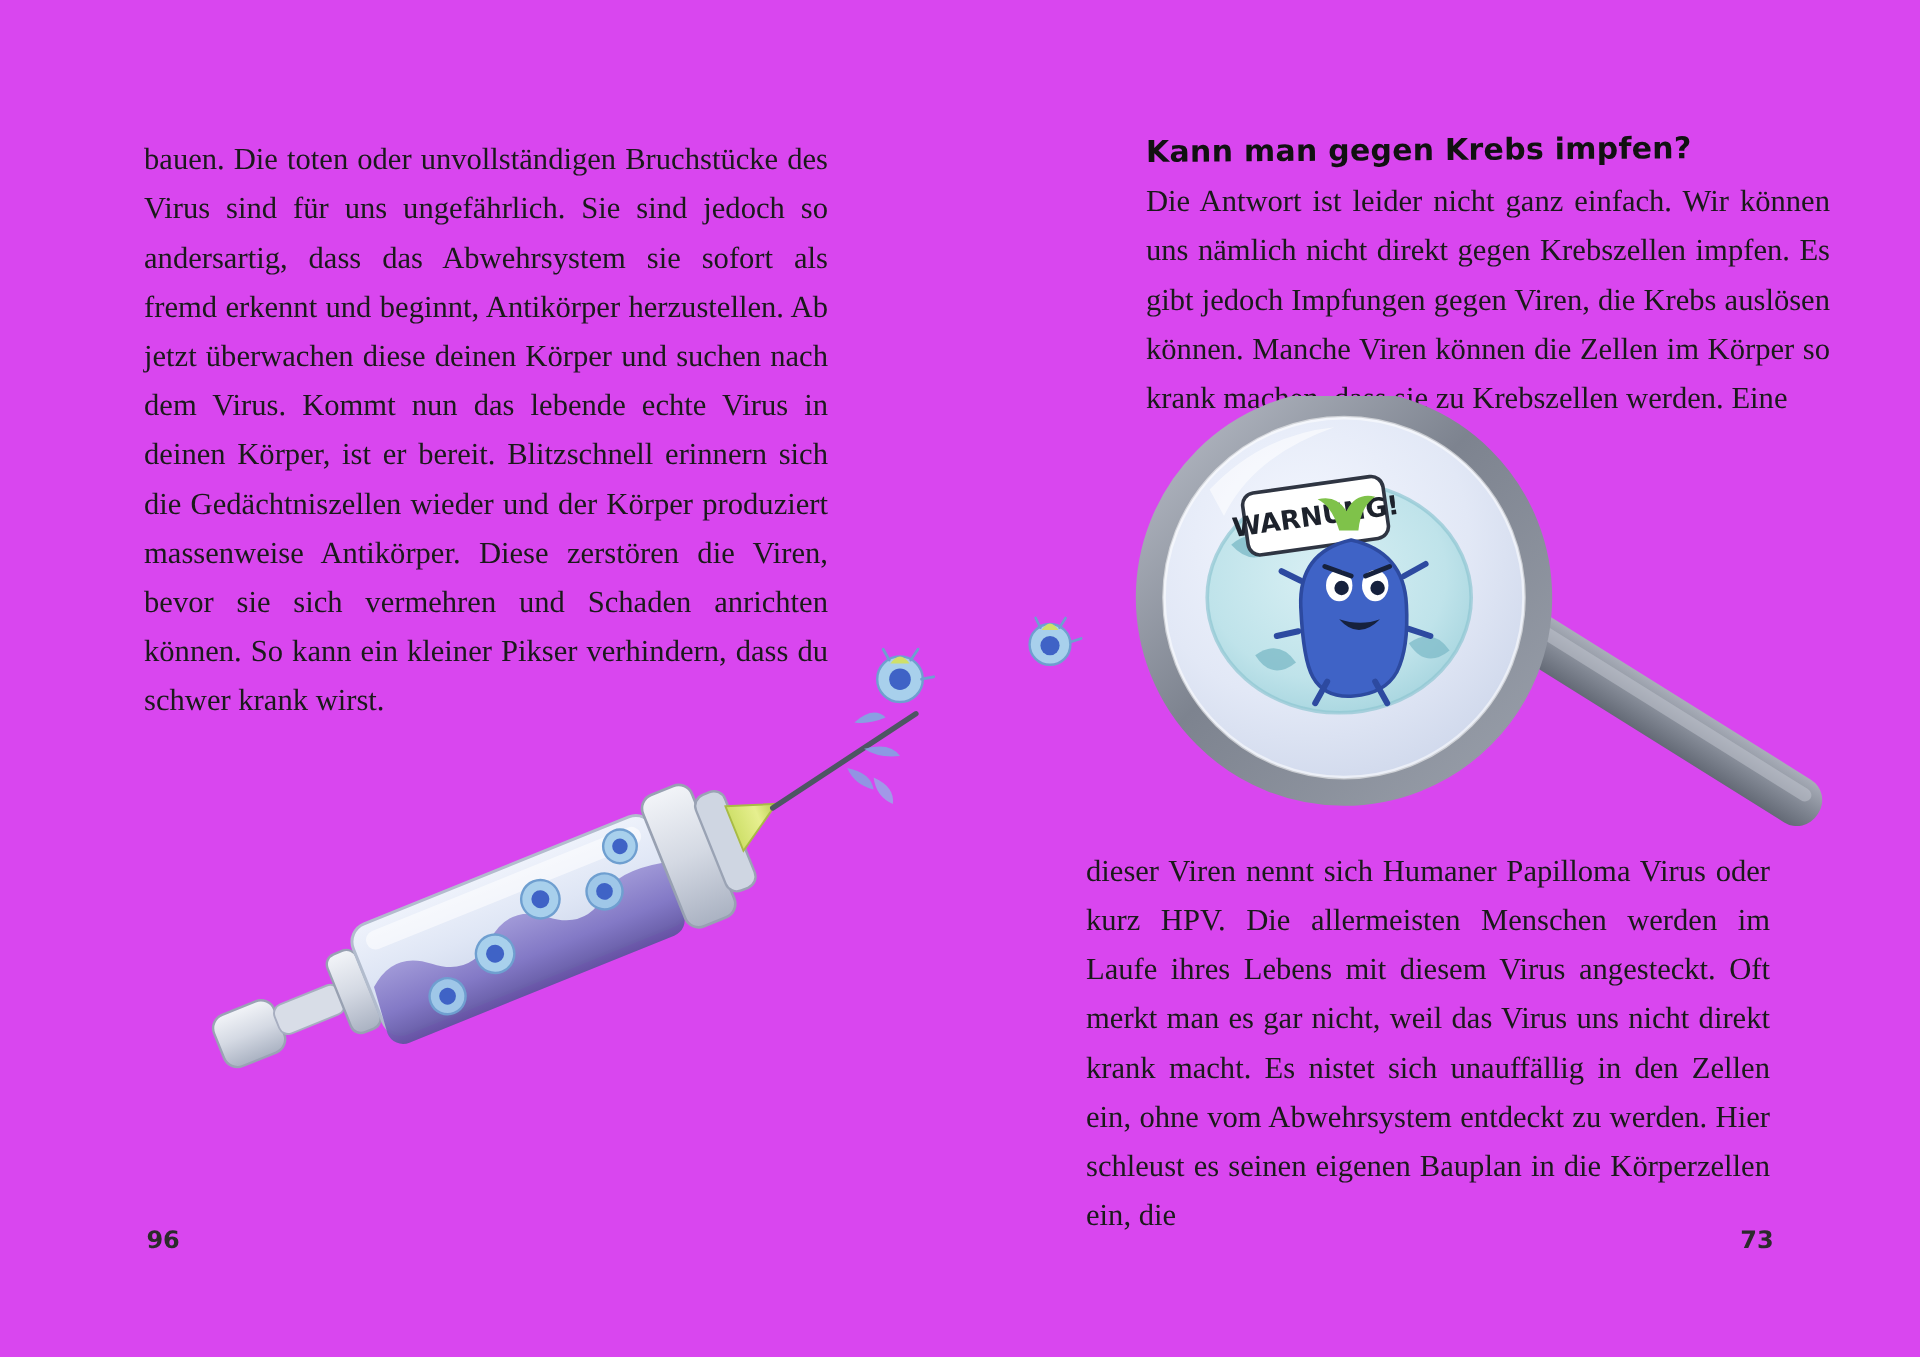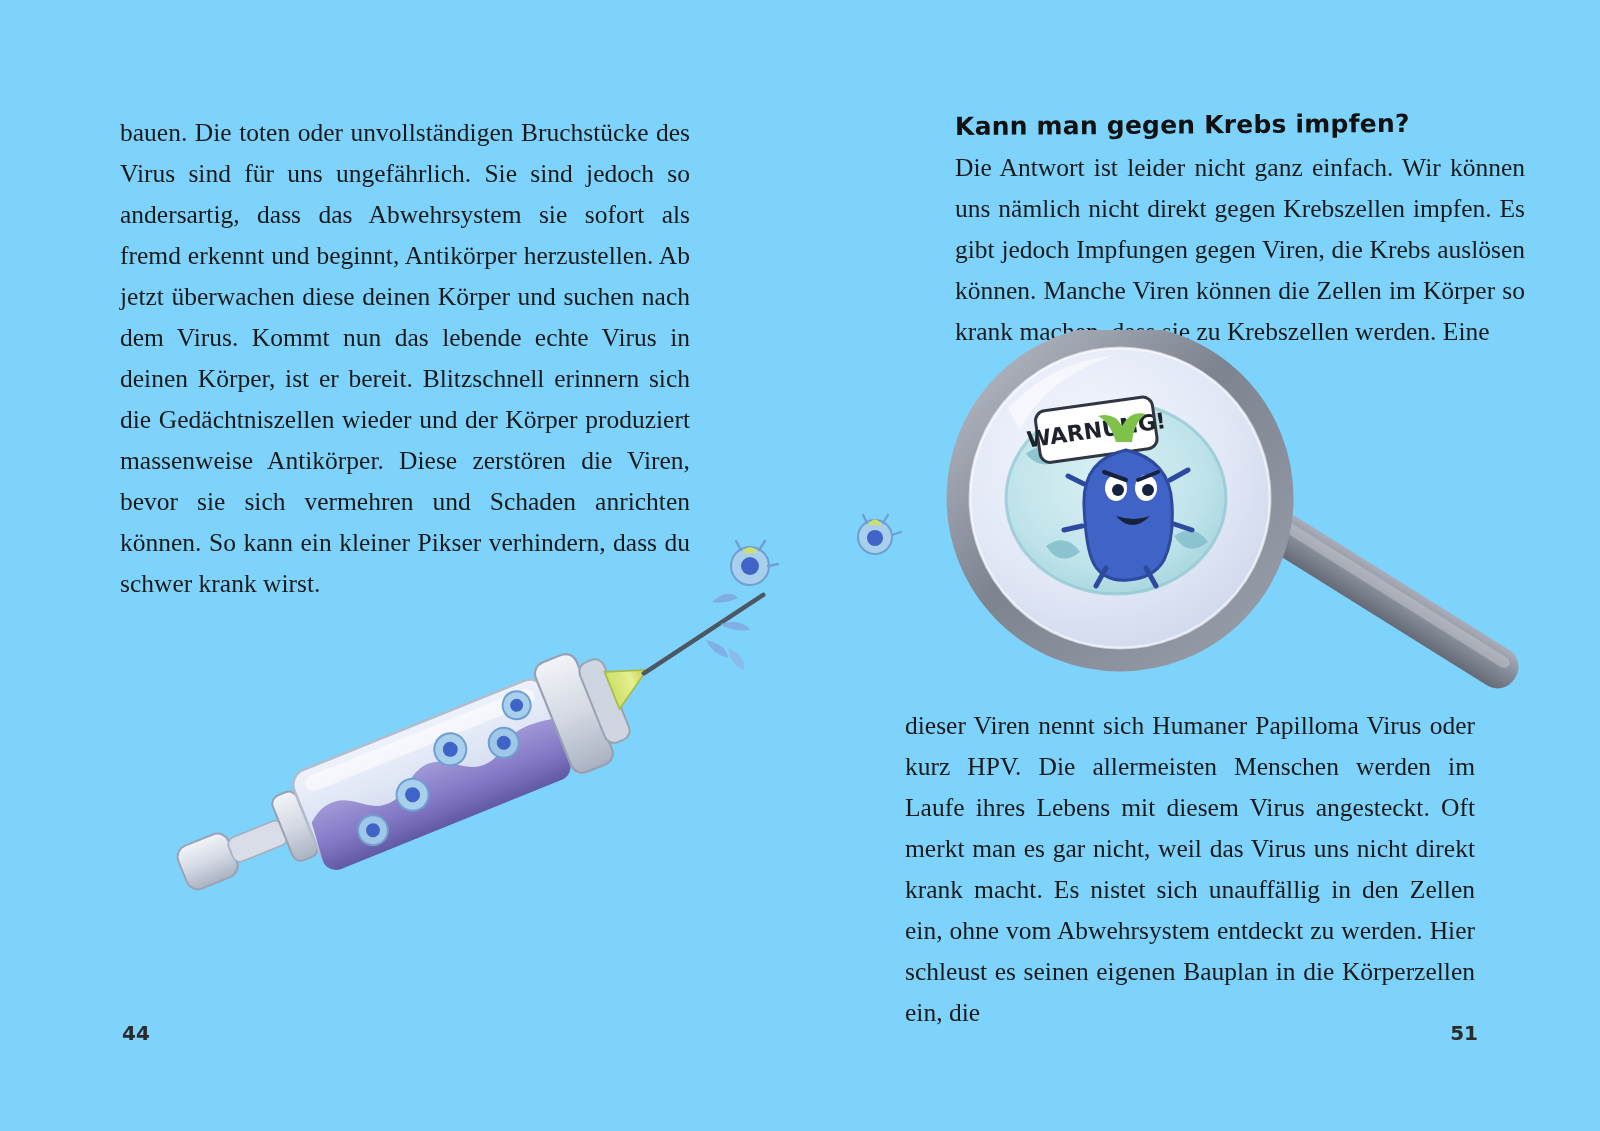--- a/index.html
+++ b/index.html
@@ -4,21 +4,21 @@
 <style>
   html, body {
     margin: 0;
     padding: 0;
     background: #ffffff;
   }
   .page {
     position: relative;
     width: 1600px;
     height: 1131px;
-    background: #7dd3fc;
+    background: #d946ef;
     overflow: hidden;
     font-family: "Liberation Serif", serif;
   }
 
   
   .col {
     position: absolute;
     width: 570px;
   }
   .col-left  { left: 120px; top: 112px; }
@@ -171,21 +171,21 @@
         <g>
           <circle cx="650" cy="46" r="19" fill="#a8d0ec" stroke="#6f9fd0" stroke-width="2"></circle>
           <circle cx="650" cy="46" r="9" fill="#3f63c6"></circle>
           <path d="M641 30 l-5 -9 M659 30 l6 -9 M668 46 l10 -2" stroke="#6f9fd0" stroke-width="2.4" stroke-linecap="round"></path>
           <path d="M642 33 q8 -12 16 0" fill="#cfe06a"></path>
         </g>
       </g>
     </svg>
   </div>
 
-  <div class="folio folio-left">44</div>
+  <div class="folio folio-left">96</div>
 
   <div class="col col-right">
     <h2 class="heading">Kann man gegen Krebs impfen?</h2>
     <p class="body-text">Die Antwort ist leider nicht ganz einfach. Wir können uns nämlich nicht direkt gegen Krebszellen impfen. Es gibt jedoch Impfungen gegen Viren, die Krebs auslösen können. Manche Viren können die Zellen im Körper so krank machen, dass sie zu Krebszellen werden. Eine</p>
   </div>
 
   <div class="illu illu-virus-small">
     <svg width="60" height="60" viewBox="0 0 60 60" xmlns="http://www.w3.org/2000/svg">
       <circle cx="30" cy="32" r="17" fill="#a8d0ec" stroke="#6f9fd0" stroke-width="2"></circle>
       <circle cx="30" cy="33" r="8" fill="#3f63c6"></circle>
@@ -255,15 +255,15 @@
       </g>
 
       <path d="M78 78 q44 -46 104 -52 q-68 24 -92 74z" fill="#ffffff" opacity="0.55"></path>
     </svg>
   </div>
 
   <div class="col-right-lower">
     <p class="body-text">dieser Viren nennt sich Humaner Papilloma Virus oder kurz HPV. Die allermeisten Menschen werden im Laufe ihres Lebens mit diesem Virus angesteckt. Oft merkt man es gar nicht, weil das Virus uns nicht direkt krank macht. Es nistet sich unauffällig in den Zellen ein, ohne vom Abwehrsystem entdeckt zu werden. Hier schleust es seinen eigenen Bauplan in die Körperzellen ein, die</p>
   </div>
 
-  <div class="folio folio-right">51</div>
+  <div class="folio folio-right">73</div>
 
 </div>
 
 </body></html>

